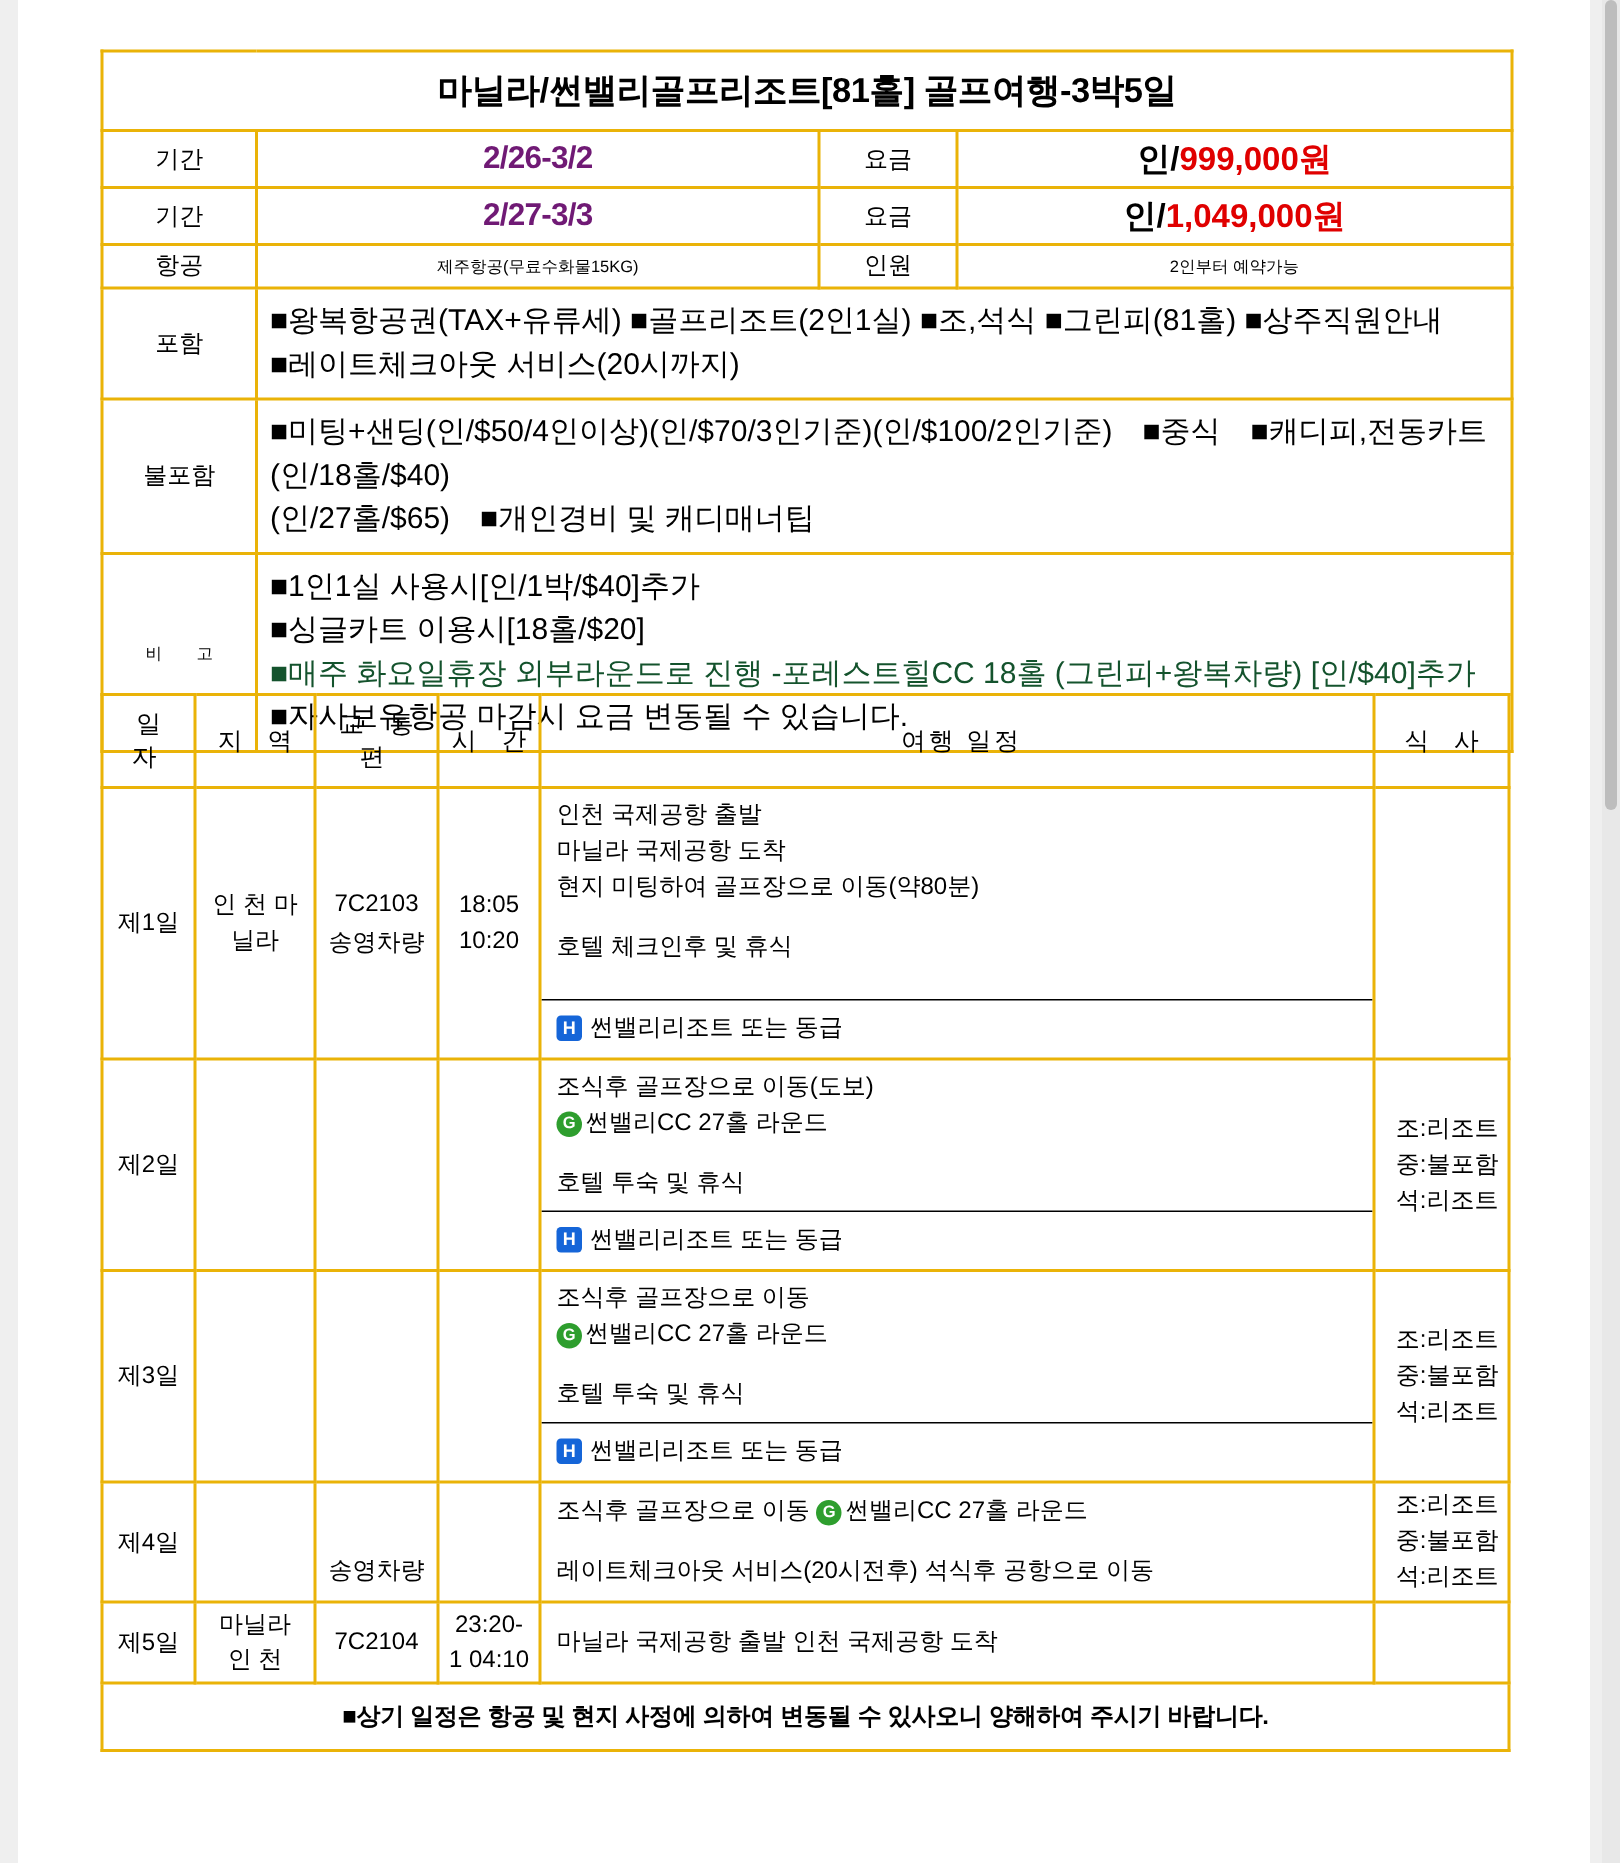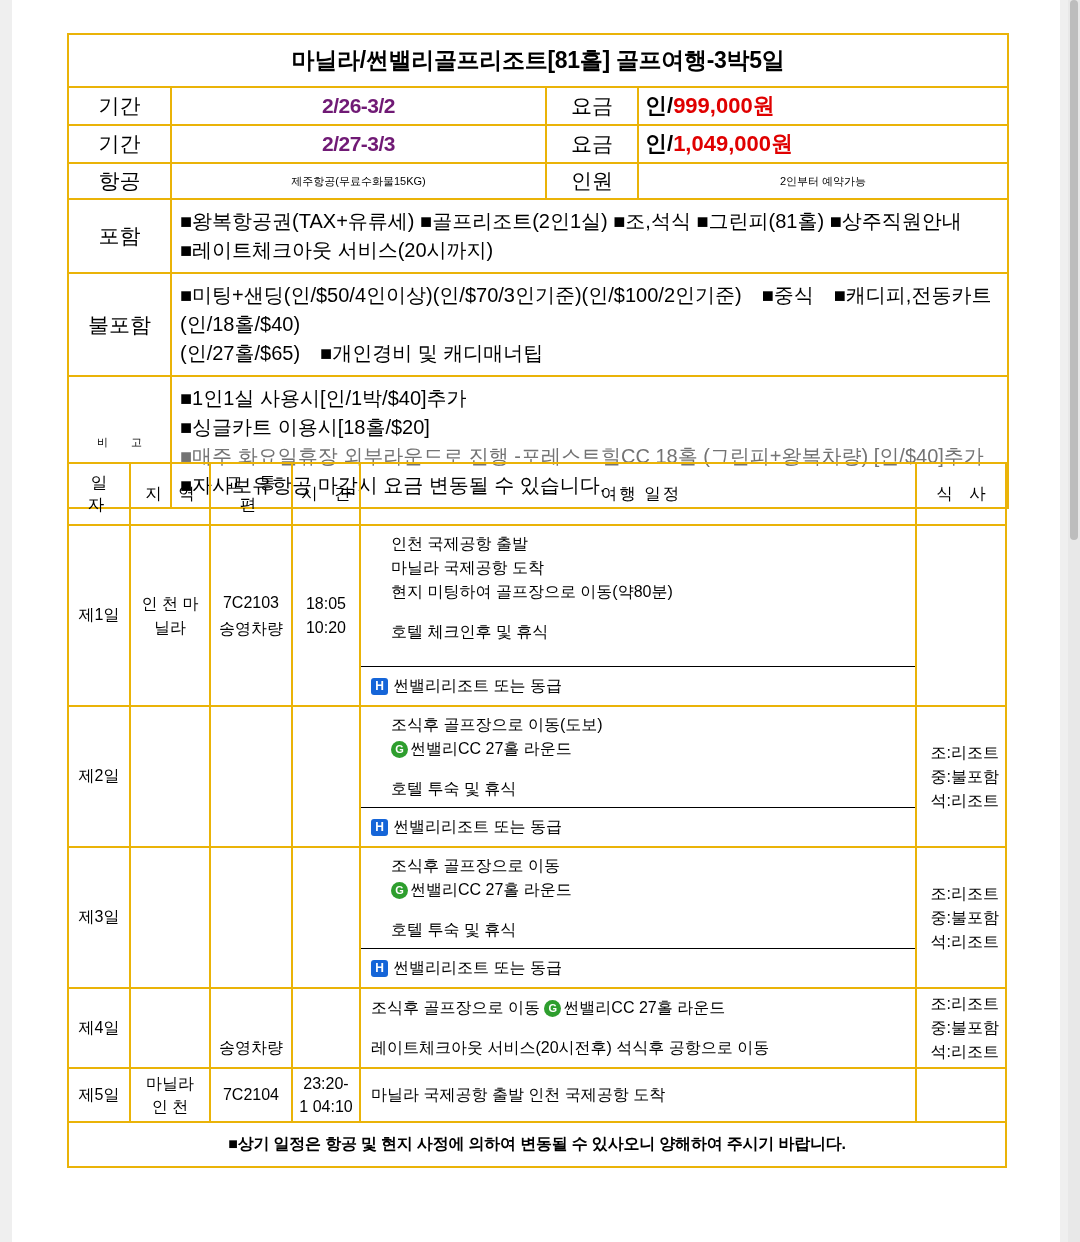--- a/index.html
+++ b/index.html
@@ -63,37 +63,38 @@
   }
   .title-cell {
     text-align: center;
     font-size: 23px;
     font-weight: bold;
     letter-spacing: -0.3px;
     padding: 10px 4px;
   }
   .lbl {
     text-align: center;
-    font-size: 21px;
+    font-size: 16px;
     width: 103px;
   }
   .lbl-wide {
     text-align: center;
     font-size: 11px;
     letter-spacing: 10px;
     text-indent: 10px;
   }
   .date-cell {
     text-align: center;
     color: #701a75;
     font-weight: bold;
     font-size: 21px;
     letter-spacing: -0.5px;
   }
   .price-cell {
+    text-align: center;
     font-size: 16.5px;
   }
   .price-cell .red {
     color: #e00000;
     font-weight: bold;
     font-size: 22px;
   }
   .price-cell .blk {
     color: #000;
     font-weight: bold;
@@ -102,21 +103,21 @@
   .ctr {
     text-align: center;
     font-size: 11px;
   }
   .body-cell {
     font-size: 20px;
     line-height: 1.45;
     padding: 7px 8px;
   }
   .body-cell .line { display: block; }
-  .red-line { color: #737373; }
+  .red-line { color: #14532d; }
 
   
   .itin-table {
     position: absolute;
     left: 55px;
     top: 462px;
     width: 940px;
   }
   .itin-table th {
     text-align: center;
@@ -133,21 +134,21 @@
   .c-region { width: 80px;  text-align: center; line-height: 1.45; }
   .c-trans  { width: 82px;  text-align: center; line-height: 1.6; }
   .c-time   { width: 68px;  text-align: center; line-height: 1.45; }
   .c-sched  { }
   .c-meal   { width: 90px;  text-align: right; line-height: 1.5; }
 
   .sched-block {
     padding: 6px 4px 6px 10px;
     line-height: 1.5;
   }
-  .sched-block .line { display: block; margin-left: 20px; }
+  .sched-block .line { display: block; }
   .sched-block .spacer { display: block; height: 16px; }
   .hotel-row {
     border-top: 1px solid #000;
     padding: 7px 4px 7px 10px;
     line-height: 1.5;
   }
   .badge-h {
     display: inline-block;
     width: 17px;
     height: 17px;

